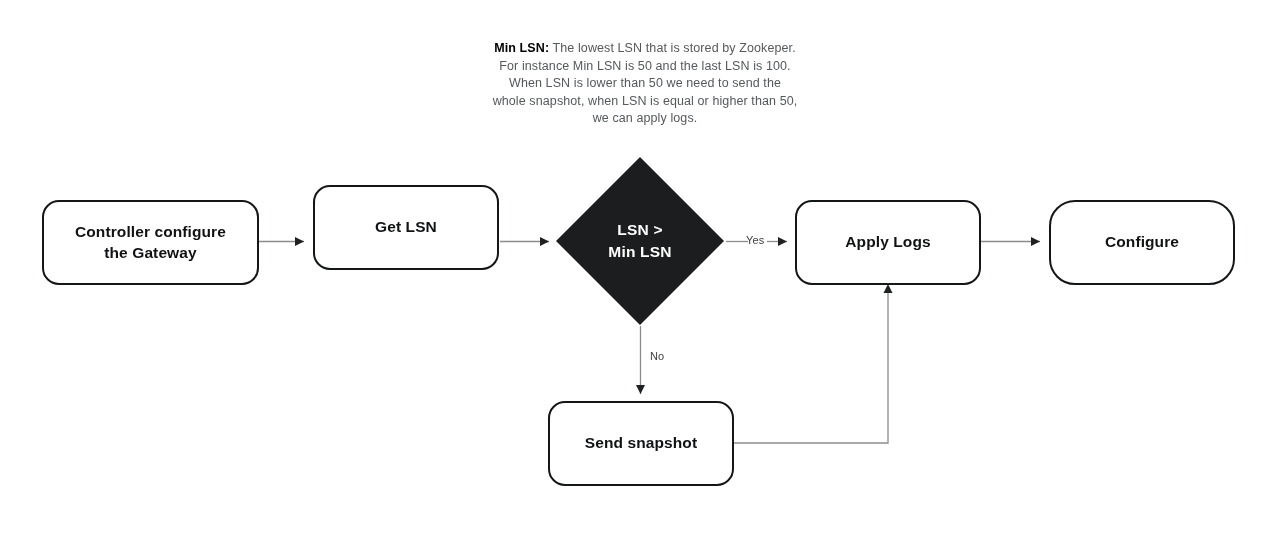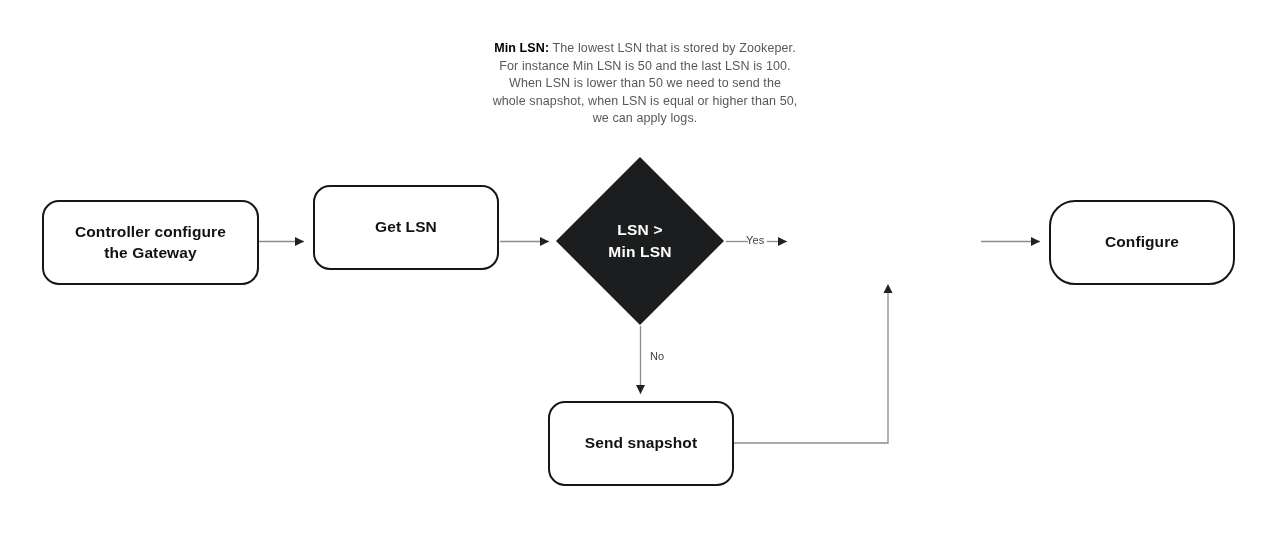--- a/index.html
+++ b/index.html
@@ -104,20 +104,23 @@
   </div>
 
   <div class="diamond">
     <div class="shape"></div>
     <div class="dtext">
         <span style="white-space:pre-line;">LSN &gt;
 Min LSN</span>
       </div>
   </div>
 
+  <div class="node" style="left:795px;top:200px;width:186px;height:85px;">
+    <span style="white-space:pre-line;">Apply Logs</span>
+  </div>
 
   <div class="node" style="left:1049px;top:200px;width:186px;height:85px;border-radius:26px;">
     <span style="white-space:pre-line;">Configure</span>
   </div>
 
   <div class="node" style="left:548px;top:401px;width:186px;height:85px;">
     <span style="white-space:pre-line;">Send snapshot</span>
   </div>
 
 </div>

